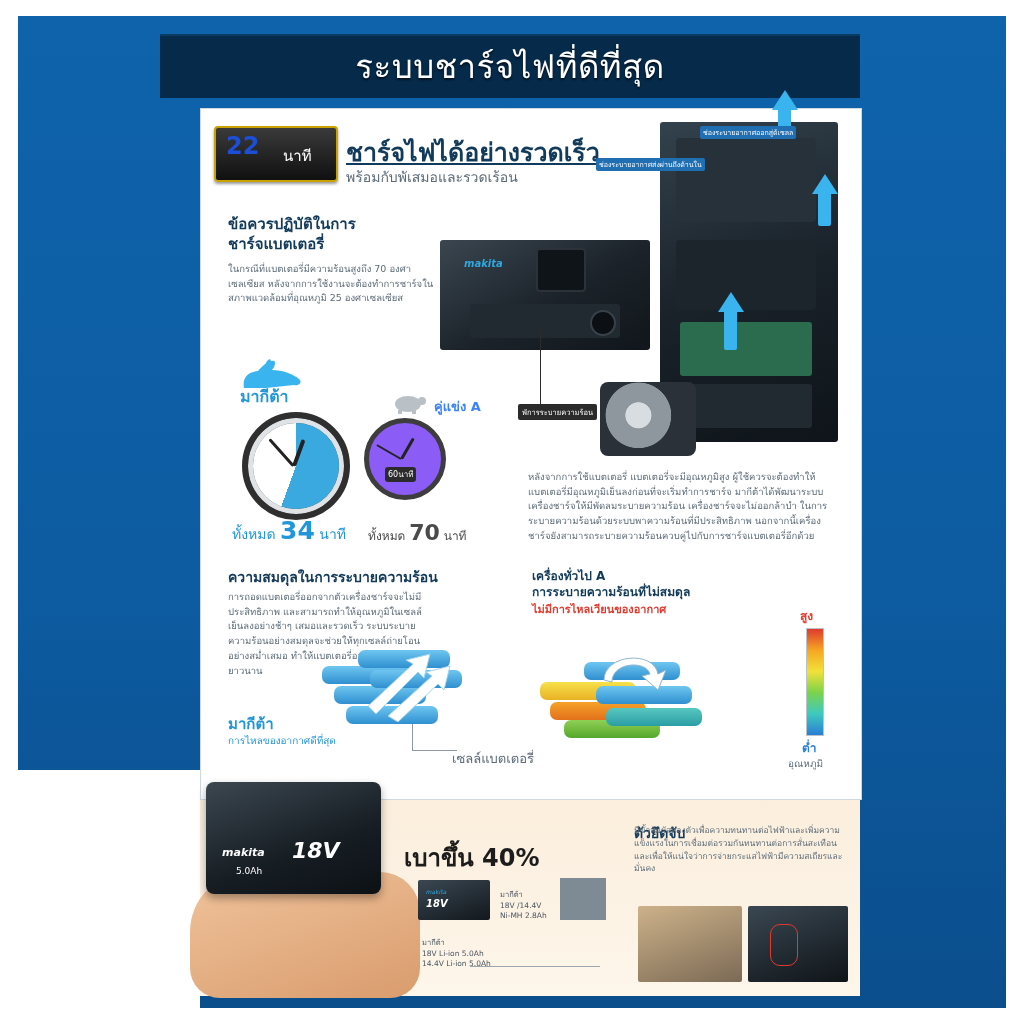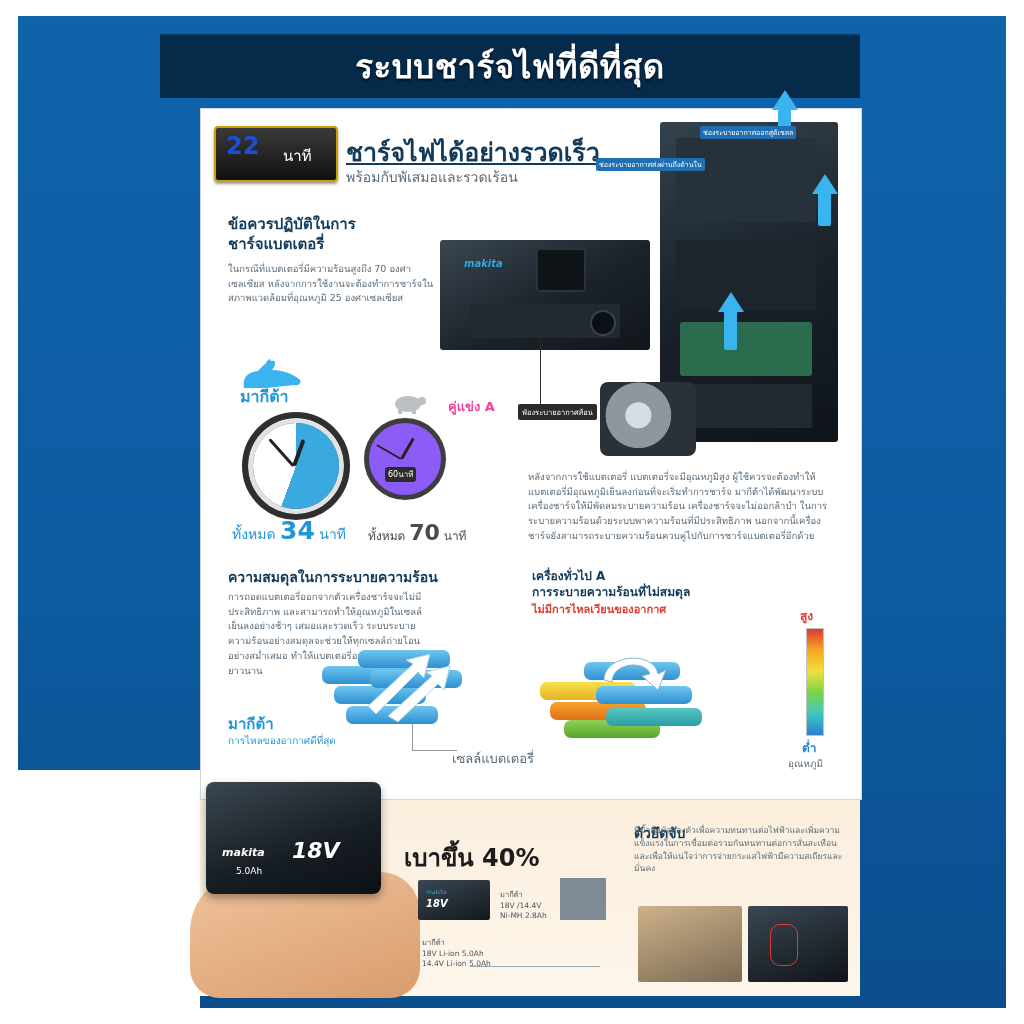--- a/index.html
+++ b/index.html
@@ -8,21 +8,21 @@
 
   
   .frame{position:absolute;left:18px;top:16px;width:988px;height:992px;background:#0d5fa6;}
   .frame-inner{position:absolute;left:18px;top:16px;width:988px;height:992px;
       background:linear-gradient(180deg,#0e63ab 0%,#0d5ca2 55%,#0b4e8c 100%);}
 
   
   .header-band{position:absolute;left:160px;top:34px;width:700px;height:62px;
       background:#062a4a;border-top:2px solid #0a3b63;}
   .header-title{position:absolute;left:160px;top:40px;width:700px;text-align:center;
-      color:#ffffff;font-size:33px;font-weight:bold;letter-spacing:.5px;
+      color:#ffffff;font-size:33px;font-weight:normal;letter-spacing:.5px;
       text-shadow:0 2px 2px rgba(0,0,0,.6);}
 
   
   .card{position:absolute;left:200px;top:108px;width:660px;height:690px;background:#ffffff;
       border:1px solid #cfd8de;}
 
   
   .badge{position:absolute;left:214px;top:126px;width:120px;height:52px;
       background:linear-gradient(180deg,#3a3a3a,#101010);border:2px solid #c9a100;border-radius:4px;
       box-shadow:0 2px 3px rgba(0,0,0,.4);}
@@ -40,21 +40,21 @@
   
   .rabbit{position:absolute;left:236px;top:358px;width:70px;height:34px;}
   .lbl-rabbit{position:absolute;left:240px;top:384px;color:#2196d9;font-size:16px;font-weight:bold;}
   .clock-big{position:absolute;left:242px;top:412px;width:96px;height:96px;border-radius:50%;
       background:#4a4a4a;border:6px solid #2f2f2f;box-shadow:inset 0 0 0 5px #dfe3e6;}
   .clock-big .face{position:absolute;left:5px;top:5px;width:86px;height:86px;border-radius:50%;
       background:conic-gradient(#39a9e0 0deg 200deg,#ffffff 200deg 360deg);}
   .hand{position:absolute;background:#222;transform-origin:bottom center;border-radius:2px;}
 
   .turtle{position:absolute;left:388px;top:392px;width:40px;height:22px;}
-  .lbl-turtle{position:absolute;left:448px;top:396px;color:#ec4899;font-size:13px;font-weight:bold;}
+  .lbl-turtle{position:absolute;left:434px;top:396px;color:#3b82f6;font-size:13px;font-weight:bold;}
   .clock-s1{position:absolute;left:364px;top:418px;width:72px;height:72px;border-radius:50%;
       background:#8b5cf6;border:5px solid #3d3d3d;}
   .clock-s2{position:absolute;left:450px;top:430px;width:62px;height:62px;border-radius:50%;
       background:#6e6e6e;border:5px solid #3d3d3d;}
   .clock-cap{position:absolute;color:#fff;font-size:8px;background:#2b2b2b;border-radius:3px;padding:1px 3px;}
 
   .tot1{position:absolute;left:232px;top:516px;color:#2196d9;font-size:14px;}
   .tot1 b{font-size:25px;}
   .tot2{position:absolute;left:368px;top:520px;color:#4a4a4a;font-size:12px;}
   .tot2 b{font-size:22px;}
@@ -159,21 +159,21 @@
 
   <div class="arrow-stem" style="left:778px;top:108px;height:26px;"></div>
   <div class="arrow-up" style="left:772px;top:90px;"></div>
   <div class="arrow-stem" style="left:818px;top:192px;height:34px;"></div>
   <div class="arrow-up" style="left:812px;top:174px;"></div>
   <div class="arrow-stem" style="left:724px;top:310px;height:40px;"></div>
   <div class="arrow-up" style="left:718px;top:292px;"></div>
 
   <div class="cal-top" style="left:700px;top:126px;">ช่องระบายอากาศออกสู่ด้เซลล</div>
   <div class="cal-mid" style="left:596px;top:158px;">ช่องระบายอากาศส่งผ่านถึงด้านใน</div>
-  <div class="cal-fan" style="left:518px;top:404px;">พัองระบายอากาศส้อน</div>
+  <div class="cal-fan" style="left:518px;top:404px;">พัการระบายความร้อน</div>
   <div style="position:absolute;left:540px;top:330px;width:1px;height:74px;background:#2b2b2b;"></div>
 
   <svg class="rabbit" viewBox="0 0 70 34">
     <path d="M8 30 C6 20,12 14,22 13 C28 6,34 2,38 3 C40 4,39 9,36 12 C46 12,58 16,64 22 C66 25,62 28,58 27 L30 30 Z" fill="#39b4ef"></path>
     <path d="M30 12 C28 6,31 2,34 1 C36 4,35 9,33 12 Z" fill="#39b4ef"></path>
   </svg>
   <div class="lbl-rabbit">มากีต้า</div>
 
   <div class="clock-big">
     <div class="face"></div>

